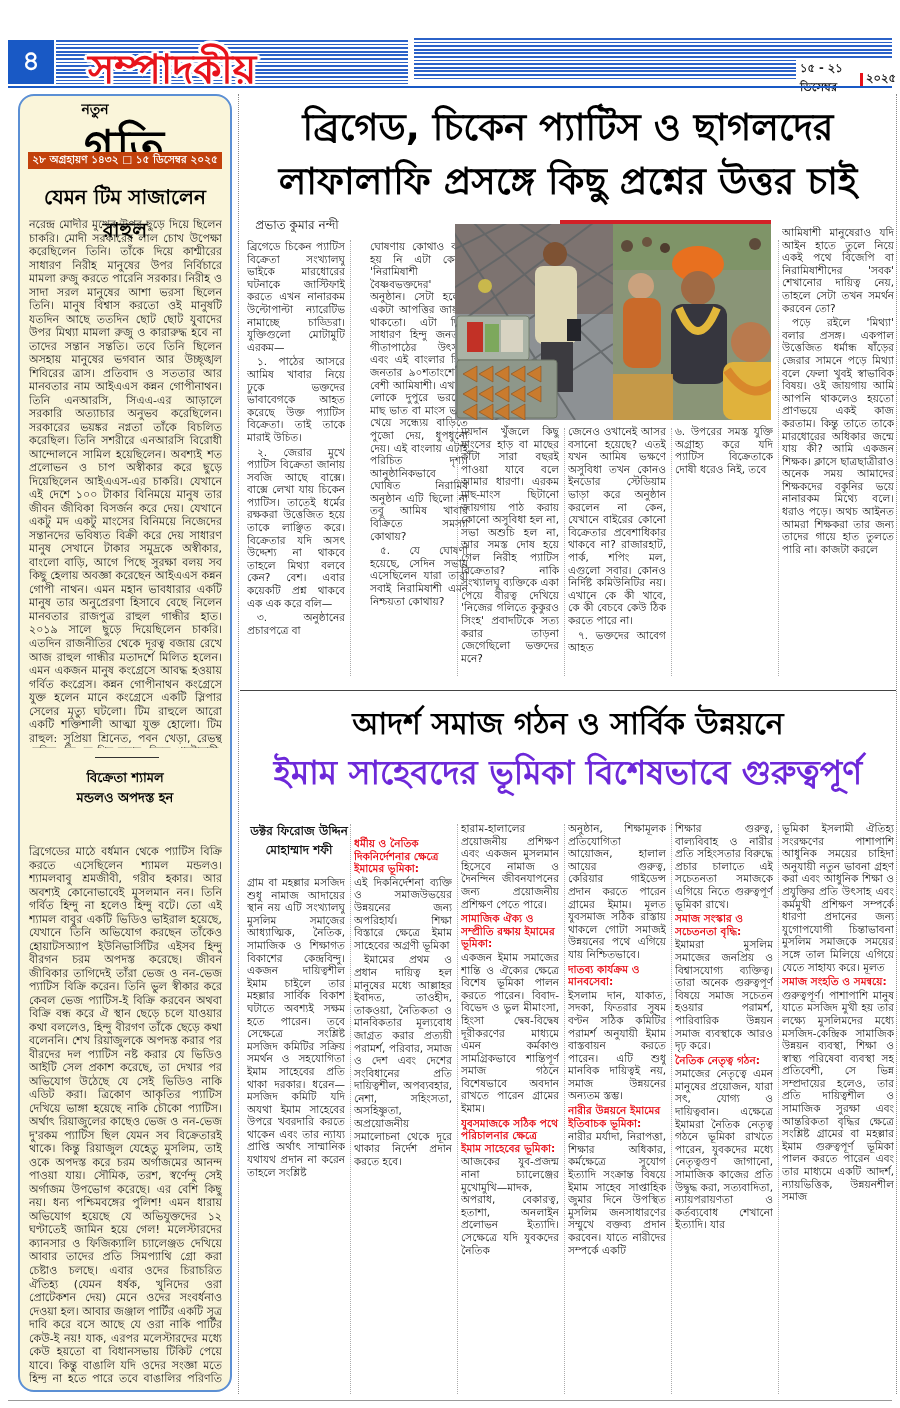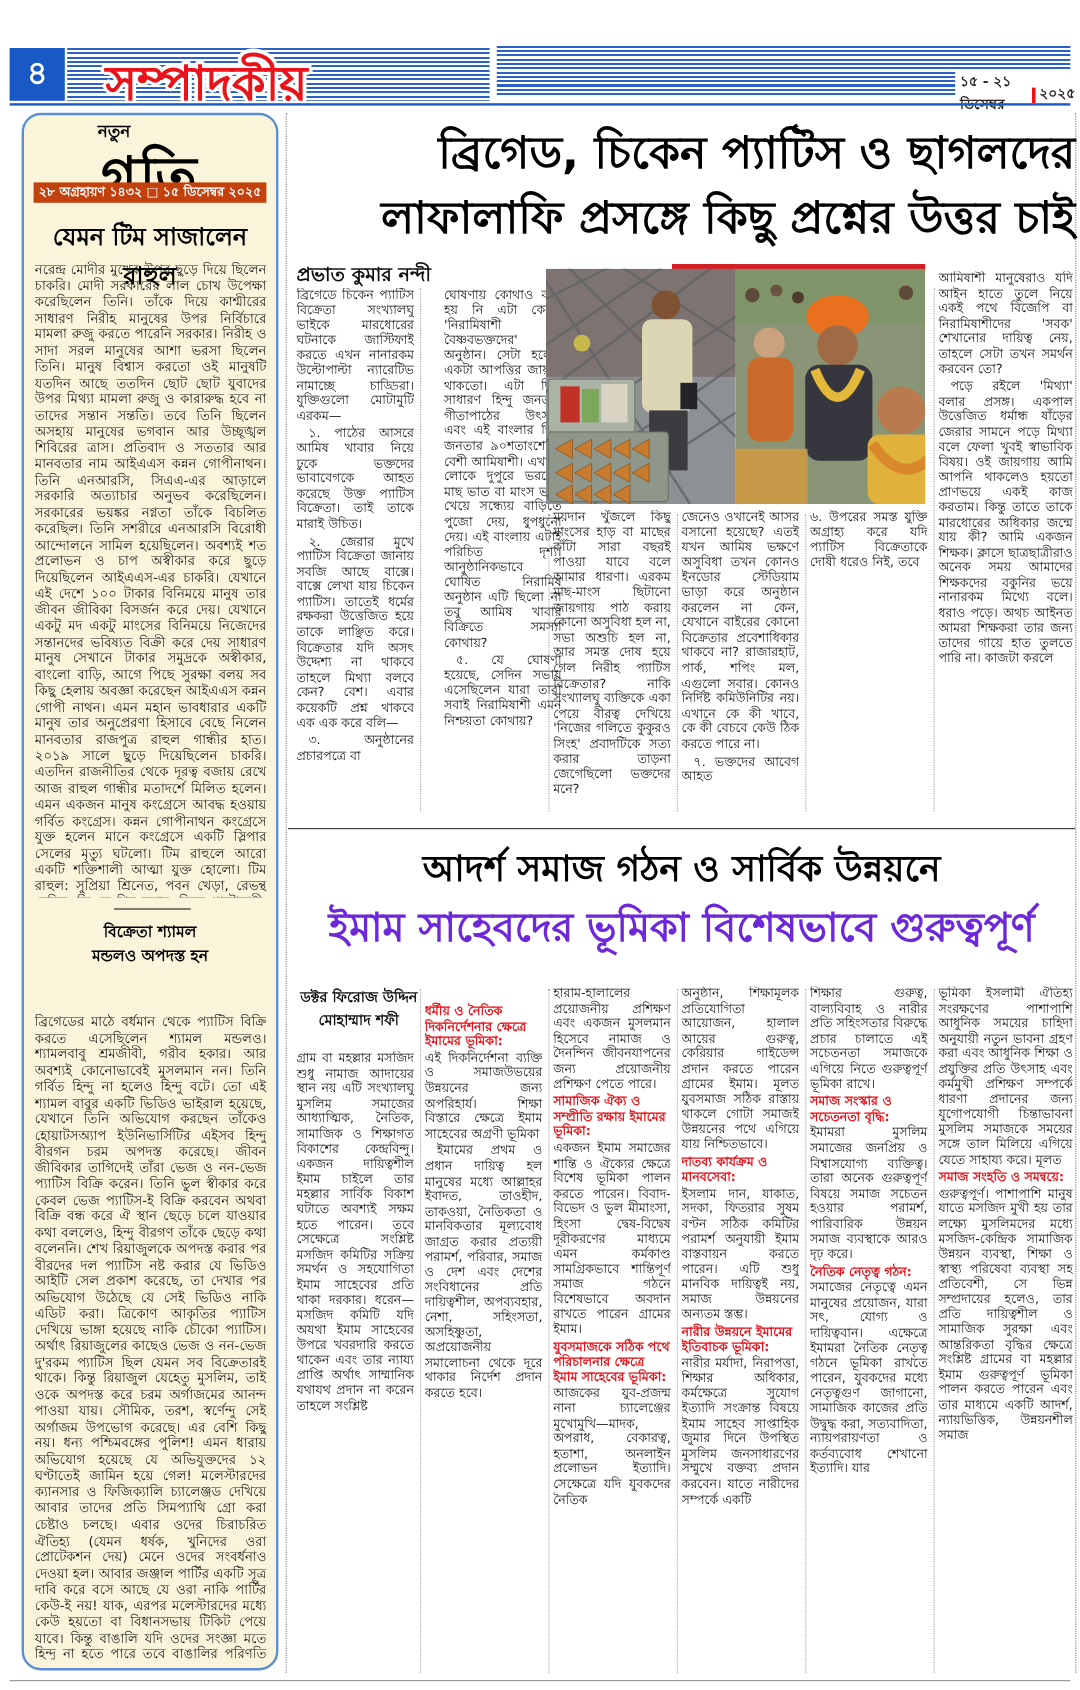--- a/index.html
+++ b/index.html
@@ -25,24 +25,24 @@
   .sb-title1{left:24px;top:182px;width:202px;text-align:center;font-size:20px;font-weight:bold;color:#000;}
   .sb-body{font-size:11px;line-height:1.23;text-align:justify;overflow:hidden;color:#1a1a1a;}
   .sb-body1{left:29px;top:218px;width:193px;height:530px;}
   .sb-div{left:95px;top:757px;width:64px;height:1px;background:#333;}
   .sb-title2{left:24px;top:768px;width:202px;text-align:center;font-size:13px;font-weight:bold;line-height:1.55;color:#000;}
   .sb-body2{left:29px;top:845px;width:193px;height:538px;}
   .vsep{border-left:1px dotted #888;width:0;}
   .vsep-main{left:238px;top:94px;height:1300px;}
   .vsep-right{left:896px;top:94px;height:1300px;}
   
-  .a1-h1,.a1-h2{left:240px;width:656px;text-align:right;font-weight:bold;color:#000;}
+  .a1-h1,.a1-h2{left:240px;width:656px;text-align:center;font-weight:bold;color:#000;}
   .a1-h1{top:98px;font-size:37px;}
   .a1-h2{top:152px;font-size:37px;}
-  .a1-byline{left:247px;top:216px;width:100px;text-align:center;font-size:16px;font-weight:bold;white-space:nowrap;}
+  .a1-byline{left:247px;top:216px;width:100px;text-align:center;font-size:12px;font-weight:normal;white-space:nowrap;}
   .col{font-size:10.5px;line-height:1.2;text-align:justify;overflow:hidden;color:#1a1a1a;}
   .col .para{margin:0 0 2px 0;}
   .col .para + .para{text-indent:10px;}
   .col .subhead{color:#e8131b;font-weight:bold;margin:2px 0 1px 0;text-align:left;}
   .a1c1{left:247px;top:240px;width:98px;height:436px;}
   .a1c2{left:354px;top:240px;width:98px;height:436px;margin-left:16px;}
   .a1c3{left:461px;top:425px;width:98px;height:251px;}
   .a1c4{left:568px;top:425px;width:98px;height:251px;}
   .a1c5{left:675px;top:425px;width:98px;height:251px;}
   .a1c6{left:782px;top:226px;width:112px;height:450px;}

